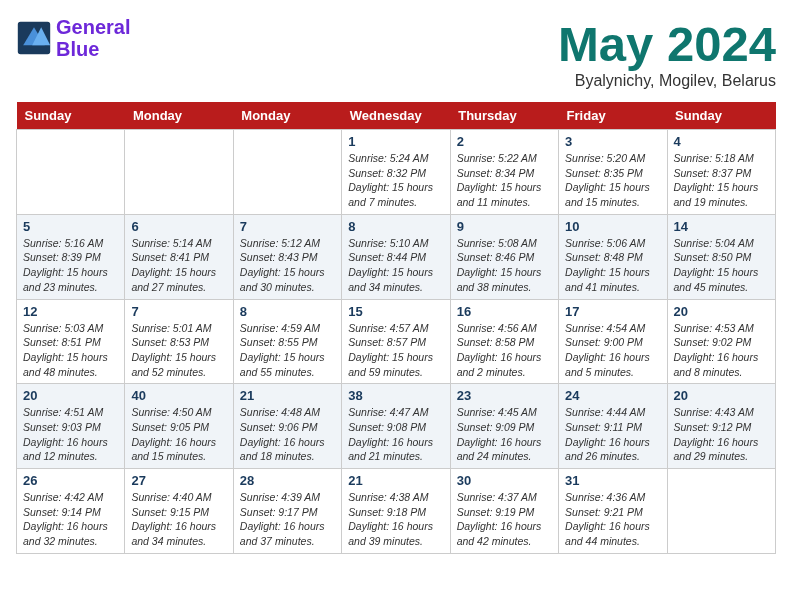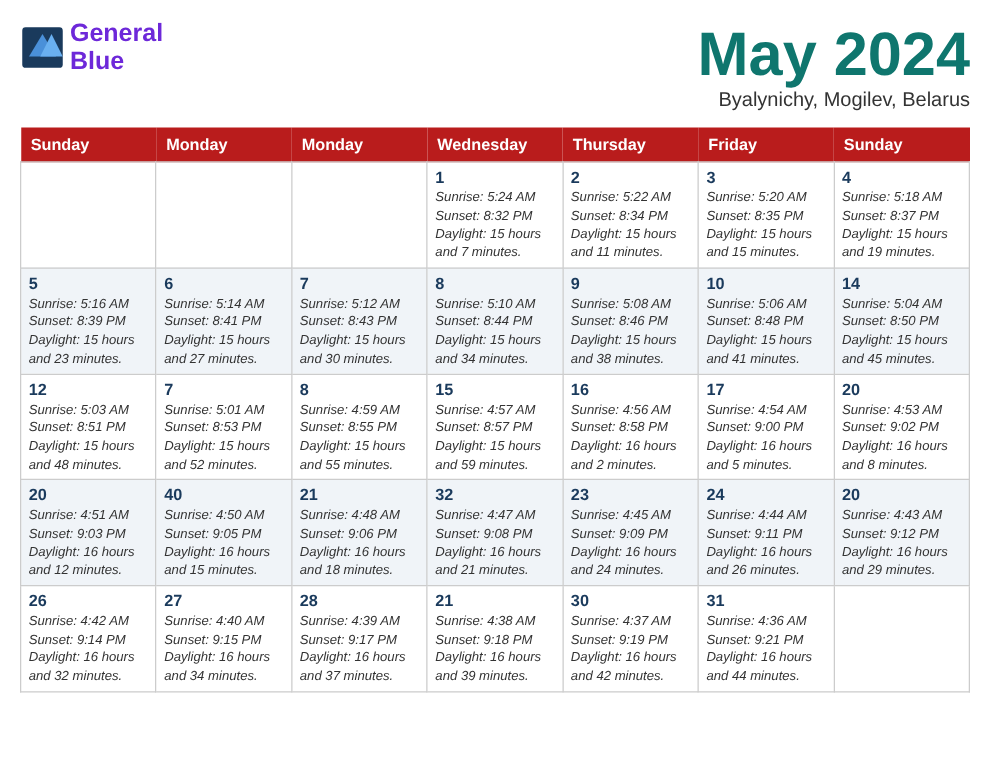--- a/index.html
+++ b/index.html
@@ -205,21 +205,21 @@
         </td>
         <td>
           <div class="day-number">40</div>
           <div class="day-info">Sunrise: 4:50 AM<br>Sunset: 9:05 PM<br>Daylight: 16 hours<br>and 15 minutes.</div>
         </td>
         <td>
           <div class="day-number">21</div>
           <div class="day-info">Sunrise: 4:48 AM<br>Sunset: 9:06 PM<br>Daylight: 16 hours<br>and 18 minutes.</div>
         </td>
         <td>
-          <div class="day-number">32</div>
+          <div class="day-number">38</div>
           <div class="day-info">Sunrise: 4:47 AM<br>Sunset: 9:08 PM<br>Daylight: 16 hours<br>and 21 minutes.</div>
         </td>
         <td>
           <div class="day-number">23</div>
           <div class="day-info">Sunrise: 4:45 AM<br>Sunset: 9:09 PM<br>Daylight: 16 hours<br>and 24 minutes.</div>
         </td>
         <td>
           <div class="day-number">24</div>
           <div class="day-info">Sunrise: 4:44 AM<br>Sunset: 9:11 PM<br>Daylight: 16 hours<br>and 26 minutes.</div>
         </td>

